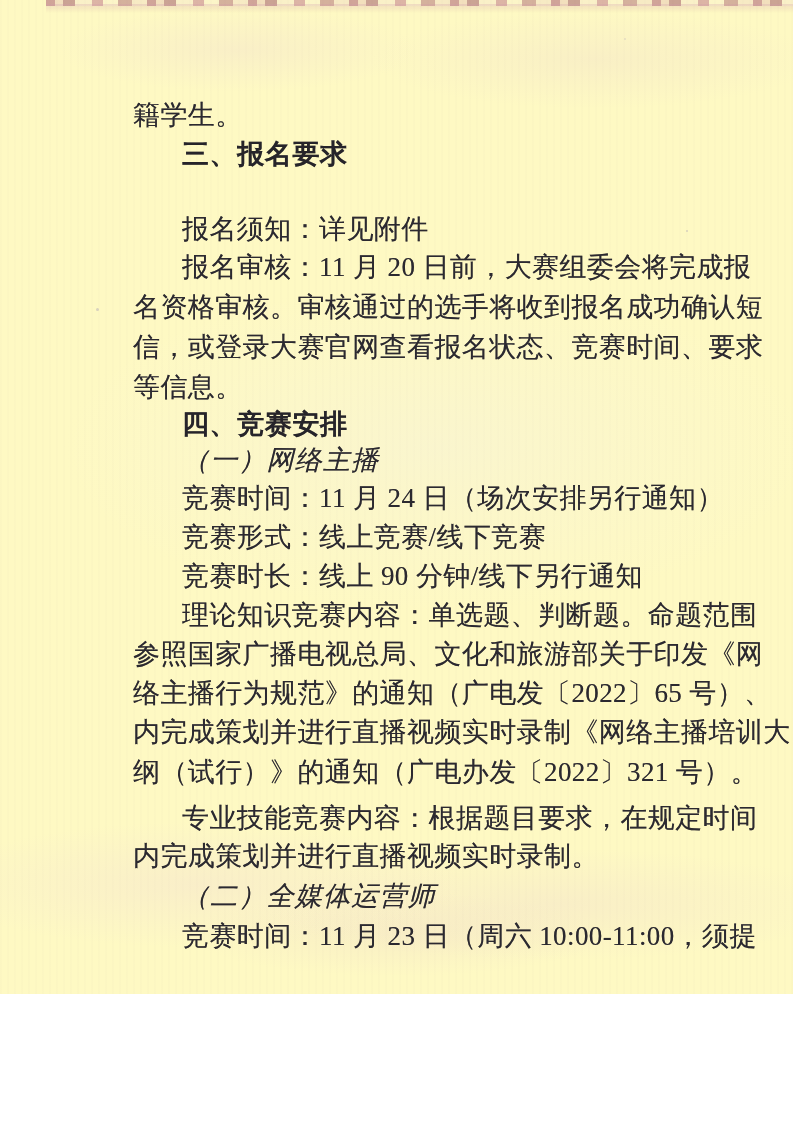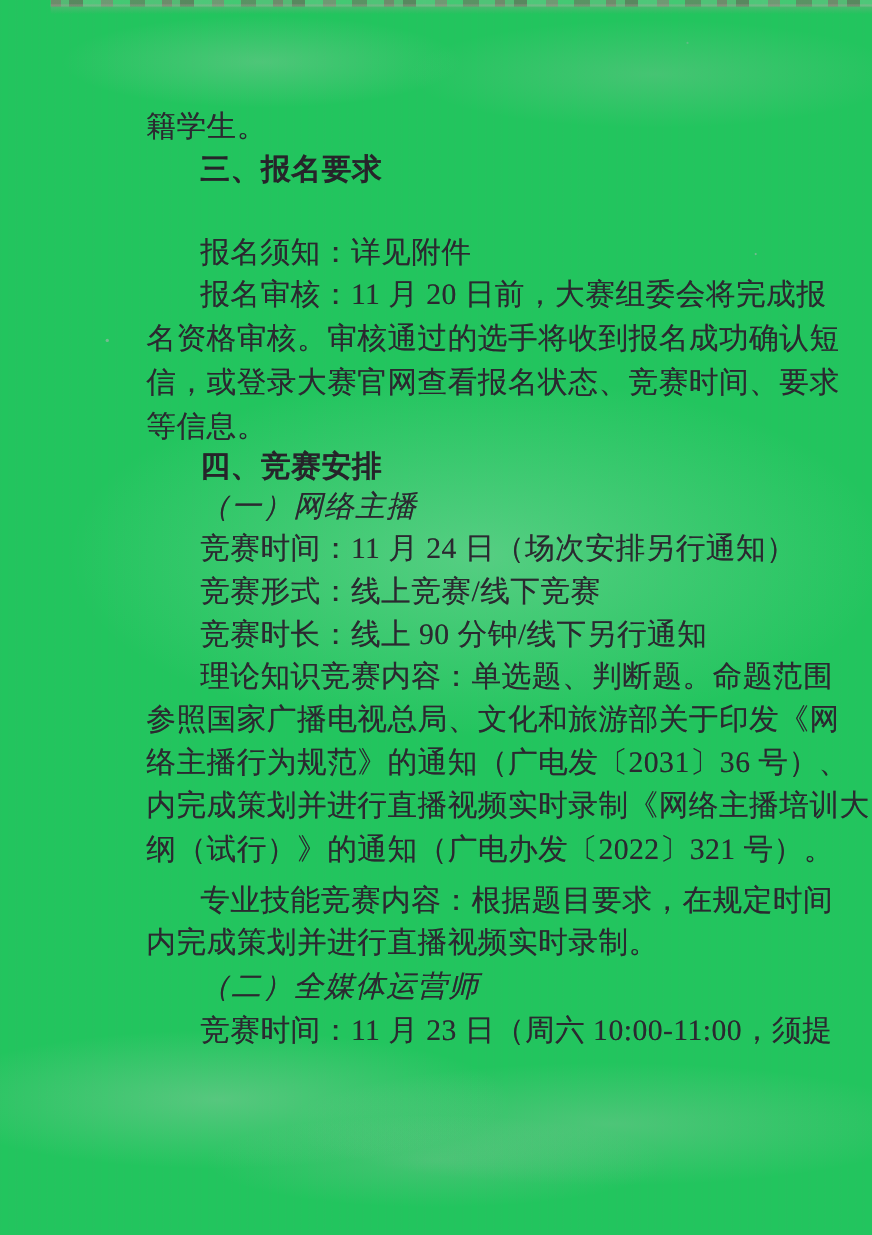--- a/index.html
+++ b/index.html
@@ -3,23 +3,23 @@
 <meta charset="utf-8">
 <style>
   html, body {
     margin: 0;
     padding: 0;
     background: #ffffff;
   }
   .page {
     position: relative;
     width: 793px;
-    height: 1123px;
+    height: 994px;
     overflow: hidden;
-    background: #22c55e;
+    background: #fef9c3;
     font-family: "Liberation Serif", serif;
     color: #2b2930;
   }
   
   .page::before {
     content: "";
     position: absolute;
     inset: 0;
     pointer-events: none;
     background-image:
@@ -124,21 +124,21 @@
   <div class="line indent" style="top:482px">竞赛时间：11 月 24 日（场次安排另行通知）</div>
 
   <div class="line indent" style="top:521px">竞赛形式：线上竞赛/线下竞赛</div>
 
   <div class="line indent" style="top:560px">竞赛时长：线上 90 分钟/线下另行通知</div>
 
   <div class="line" style="top:638px">参照国家广播电视总局、文化和旅游部关于印发《网</div>
 
   <div class="line indent" style="top:599px">理论知识竞赛内容：单选题、判断题。命题范围</div>
 
-  <div class="line" style="top:677px">络主播行为规范》的通知（广电发〔2031〕36 号）、</div>
+  <div class="line" style="top:677px">络主播行为规范》的通知（广电发〔2022〕65 号）、</div>
 
   <div class="line" style="top:716px">内完成策划并进行直播视频实时录制《网络主播培训大</div>
 
   <div class="line" style="top:756px">纲（试行）》的通知（广电办发〔2022〕321 号）。</div>
 
   <div class="line indent" style="top:802px">专业技能竞赛内容：根据题目要求，在规定时间</div>
 
   <div class="line indent kai" style="top:880px">（二）全媒体运营师</div>
 
   <div class="line" style="top:840px">内完成策划并进行直播视频实时录制。</div>

